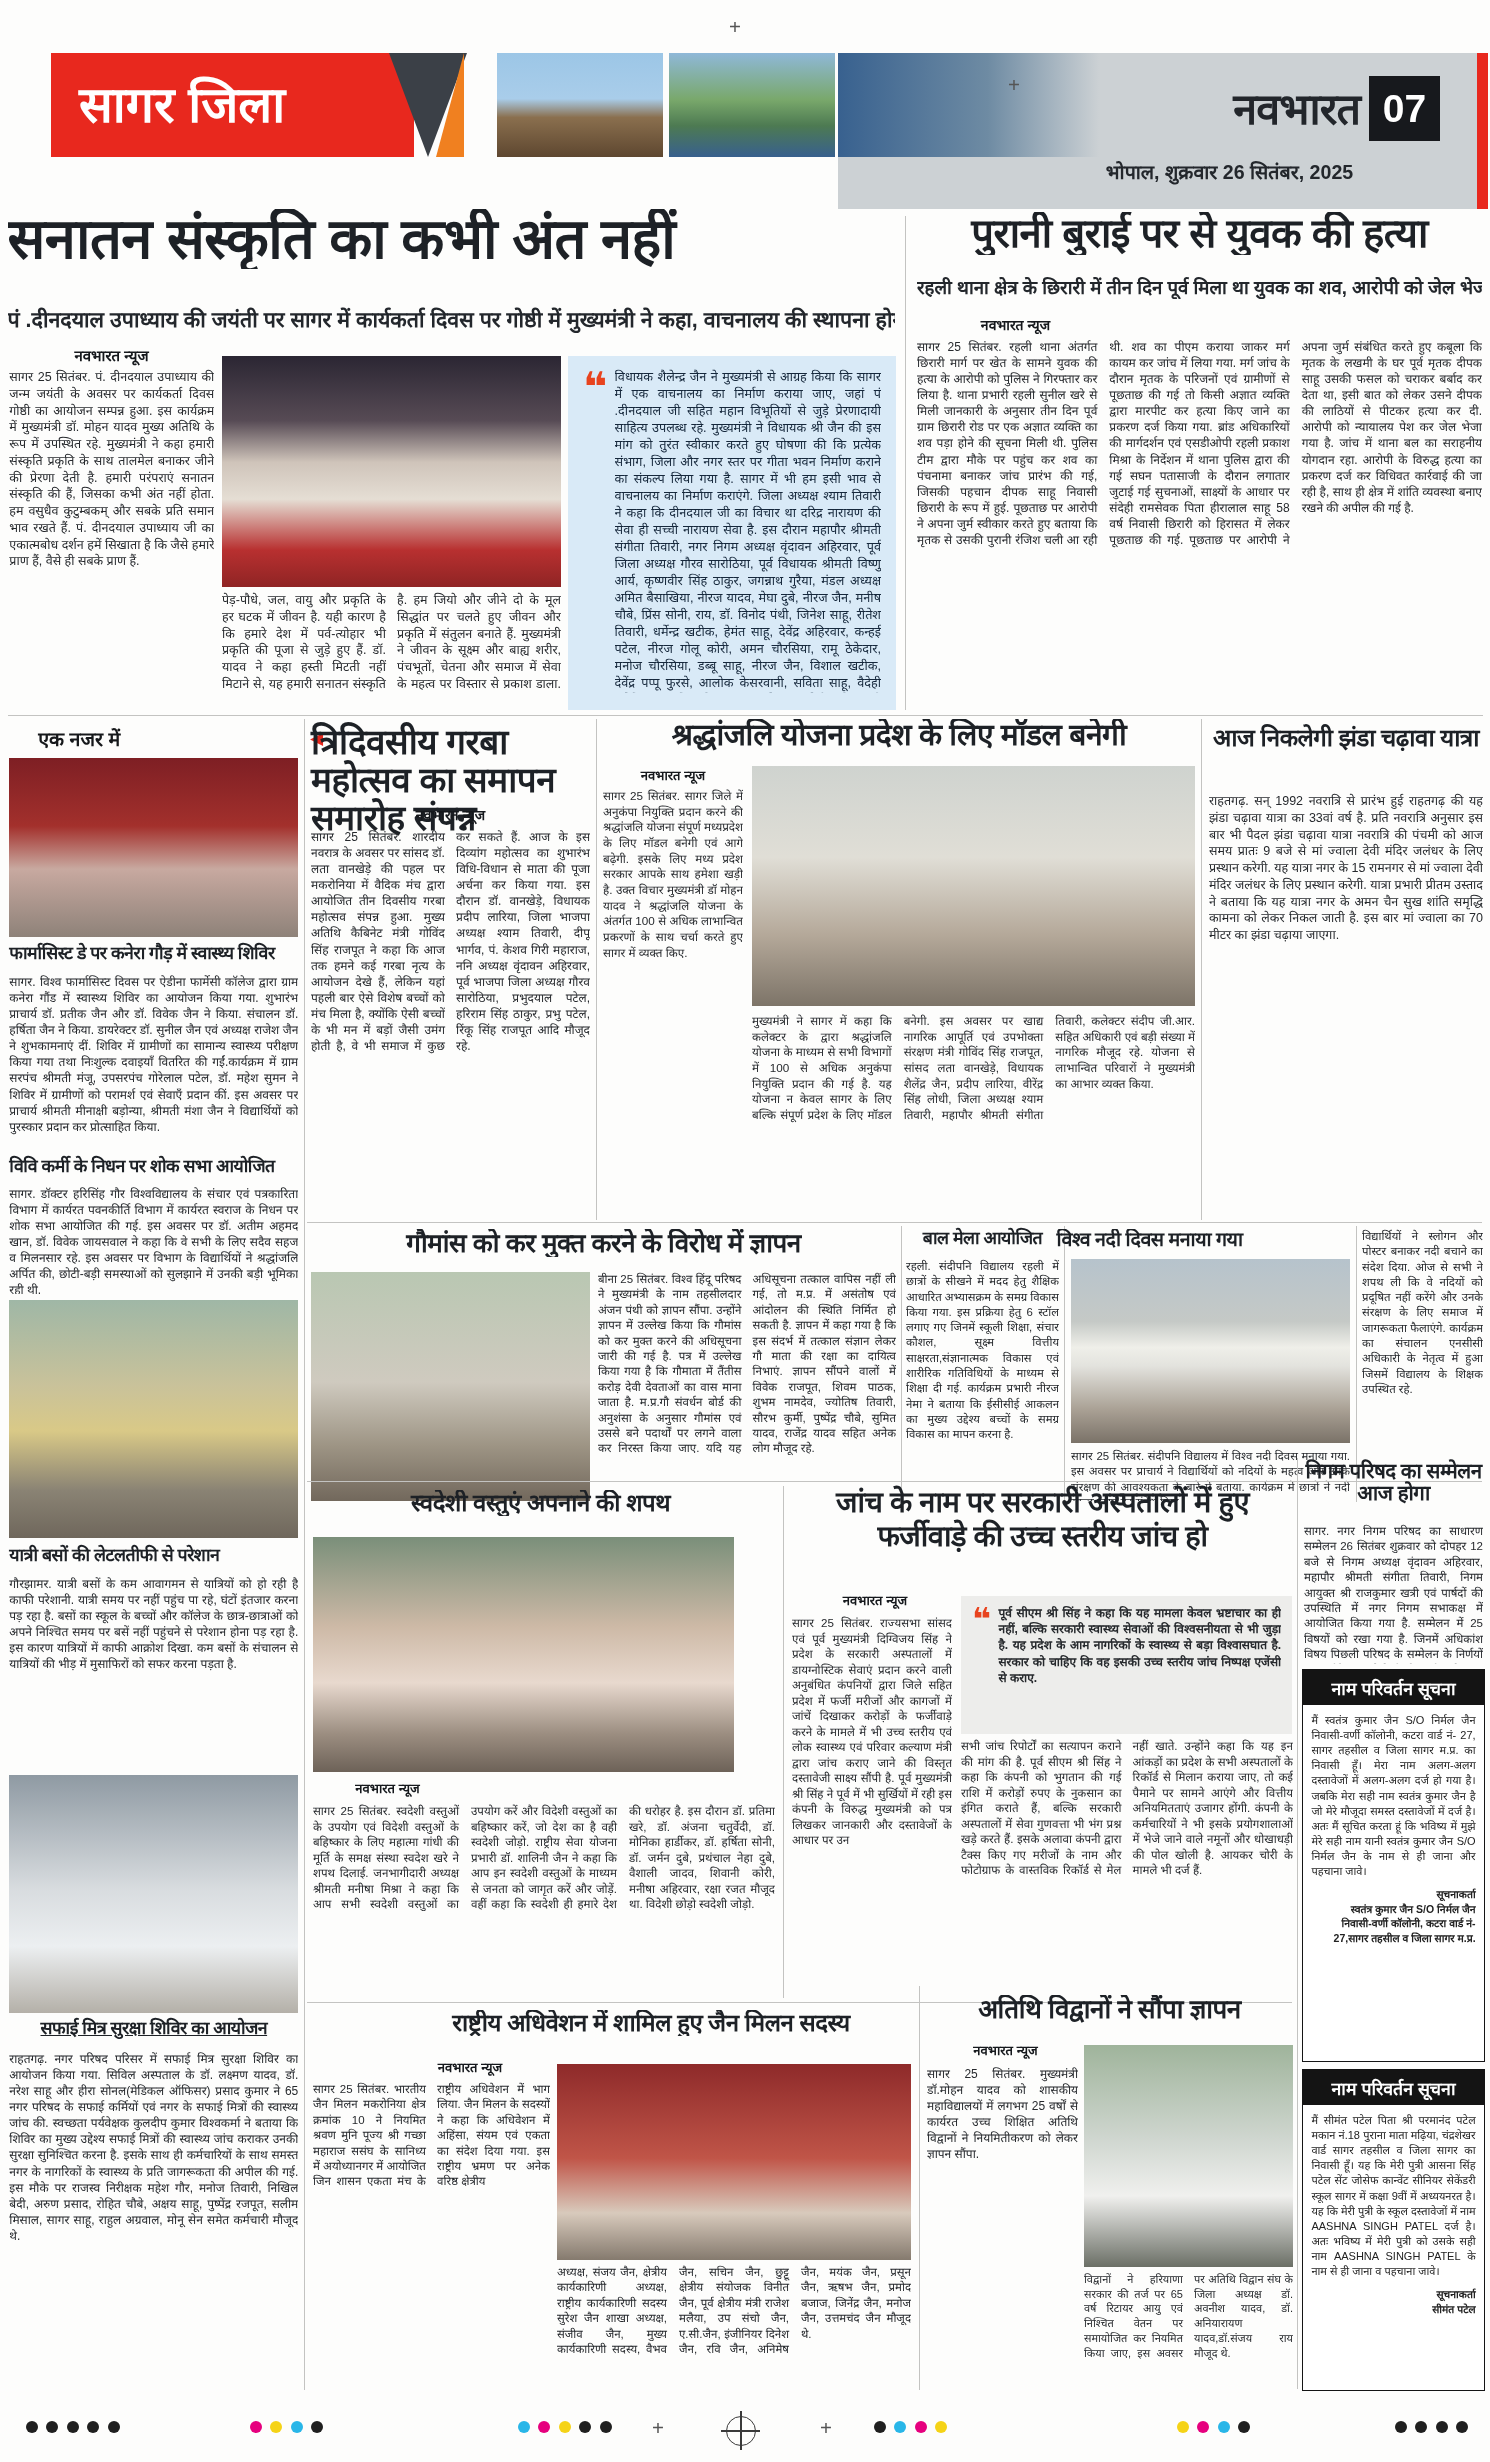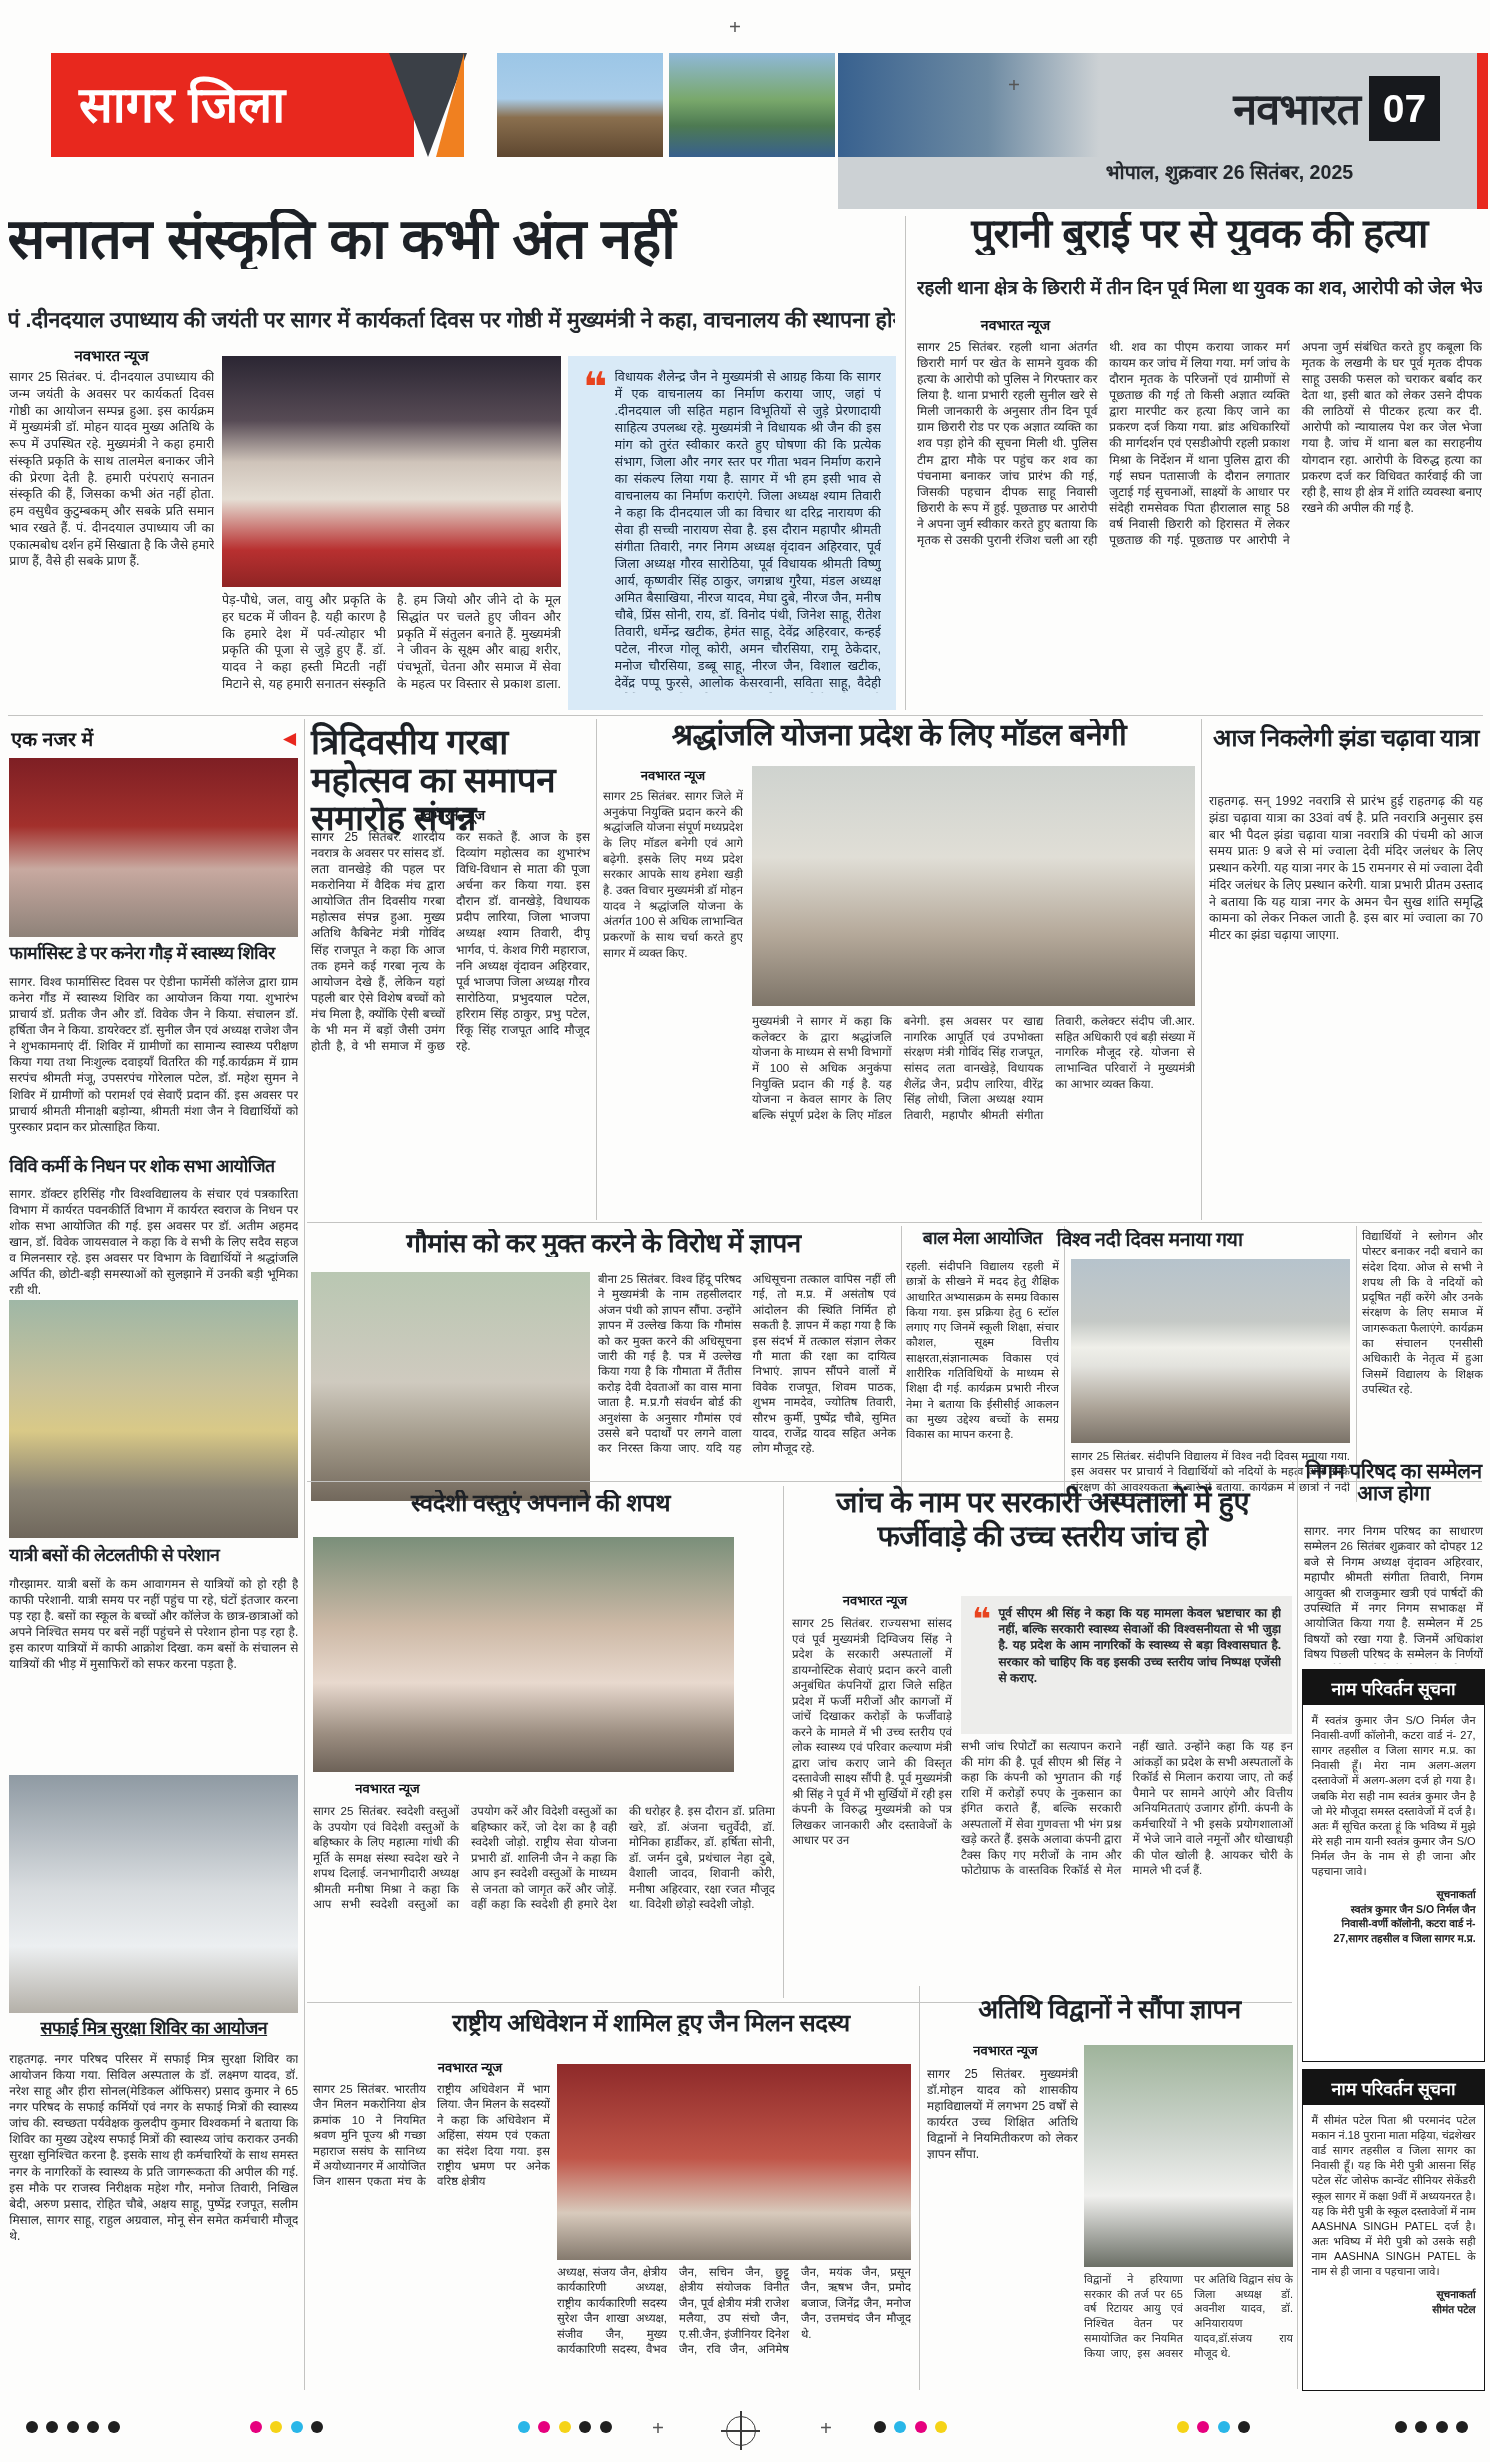--- a/index.html
+++ b/index.html
@@ -45,21 +45,21 @@
   .notice .nhead{background:#141414;color:#fff;font-weight:900;text-align:center;padding:5.6px 0;font-size:17.7px;}
   .notice .nbody{padding:7.5px 8.4px;font-size:11px;line-height:1.38;text-align:justify;}
   .notice .nsig{padding:0 8.4px 7.5px;font-size:10.5px;font-weight:700;text-align:right;line-height:1.4;}
   .plus{color:#555;font-size:20.5px;font-weight:400;}
   .dotrow{display:flex;gap:8.4px;align-items:center;}
   .dot{width:12px;height:12px;border-radius:50%;display:inline-block;}
   .crosshair{width:28px;height:28px;border:1.9px solid #3a3a3a;border-radius:50%;position:relative;}
   .crosshair:before,.crosshair:after{content:"";position:absolute;background:#3a3a3a;}
   .crosshair:before{left:50%;top:-5.6px;width:1.9px;height:39px;margin-left:-0.9px;}
   .crosshair:after{top:50%;left:-5.6px;height:1.9px;width:39px;margin-top:-0.9px;}
-  .glance-head{display:flex;justify-content:space-between;align-items:center;font-weight:900;font-size:19.6px;color:#16181b;}
+  .glance-head{display:flex;justify-content:space-between;align-items:center;font-weight:900;font-size:19.6px;color:#16181b;margin-left:27px;}
   .arrow-red{color:#e8281e;font-size:17px;}
 </style>
 </head>
 <body>
 
 <div id="page">
 
   <div class="abs plus" style="left:729px;top:15px;">+</div>
   <div class="abs grayband" style="left:838px;top:53px;width:639px;height:156px;"></div>
   <div class="abs redbar" style="left:1477px;top:53px;width:11.2px;height:156px;"></div>

